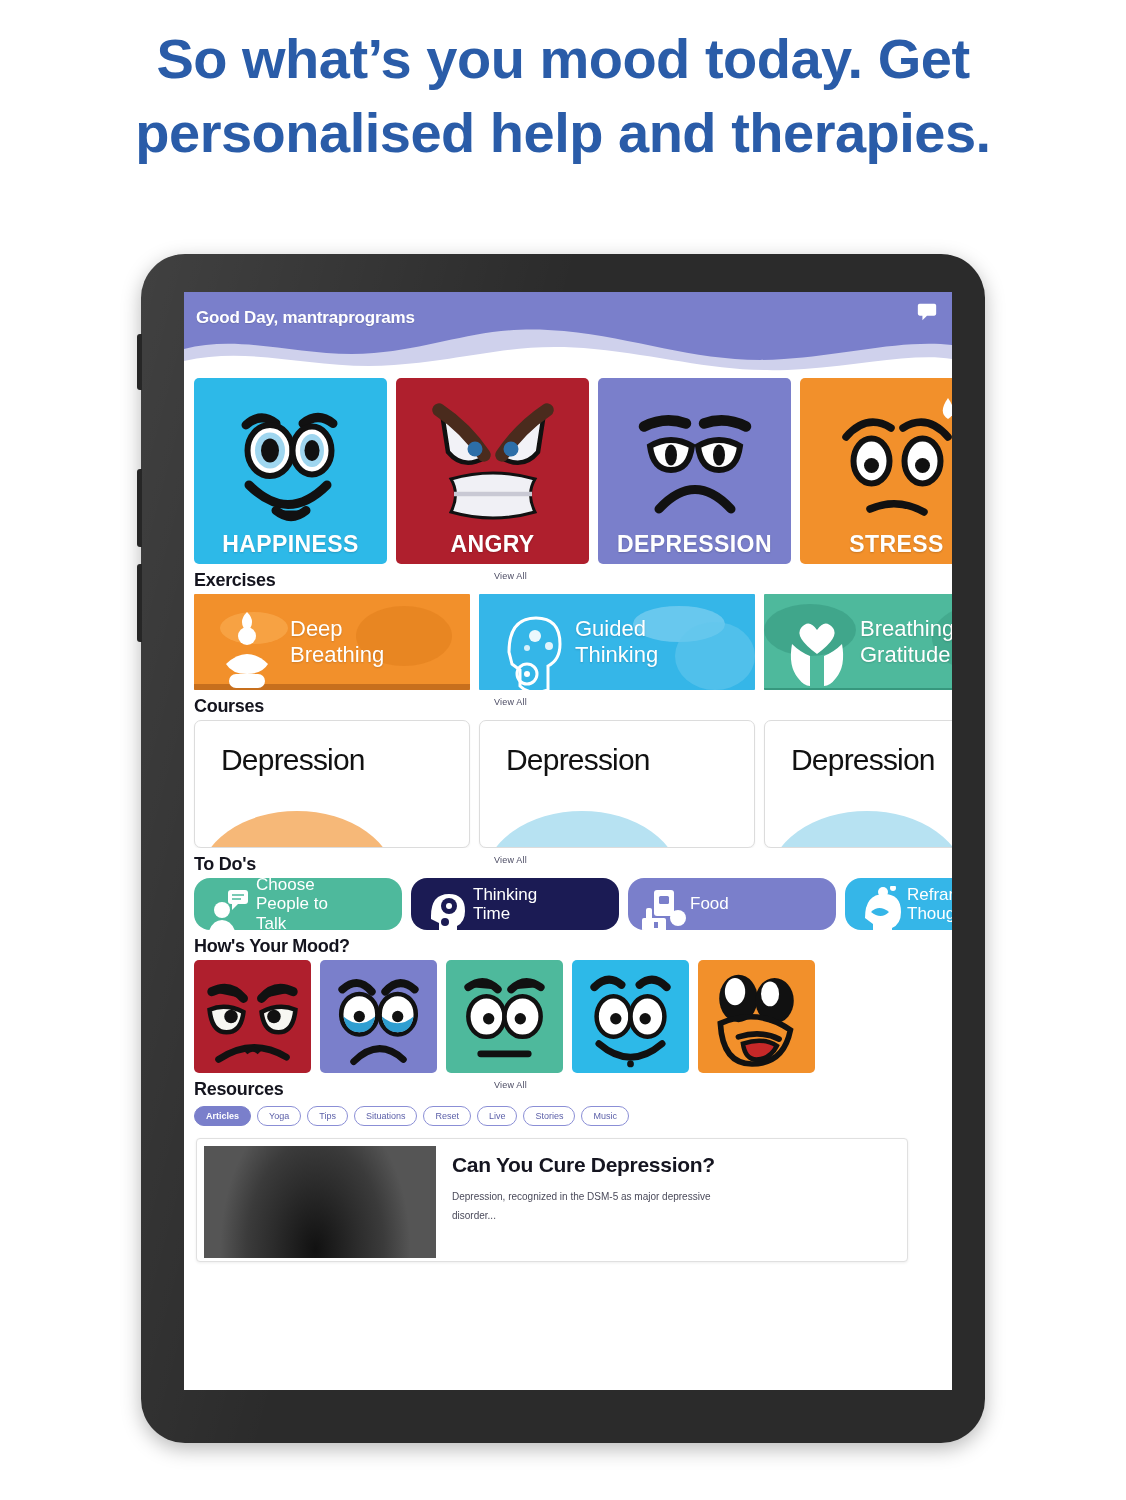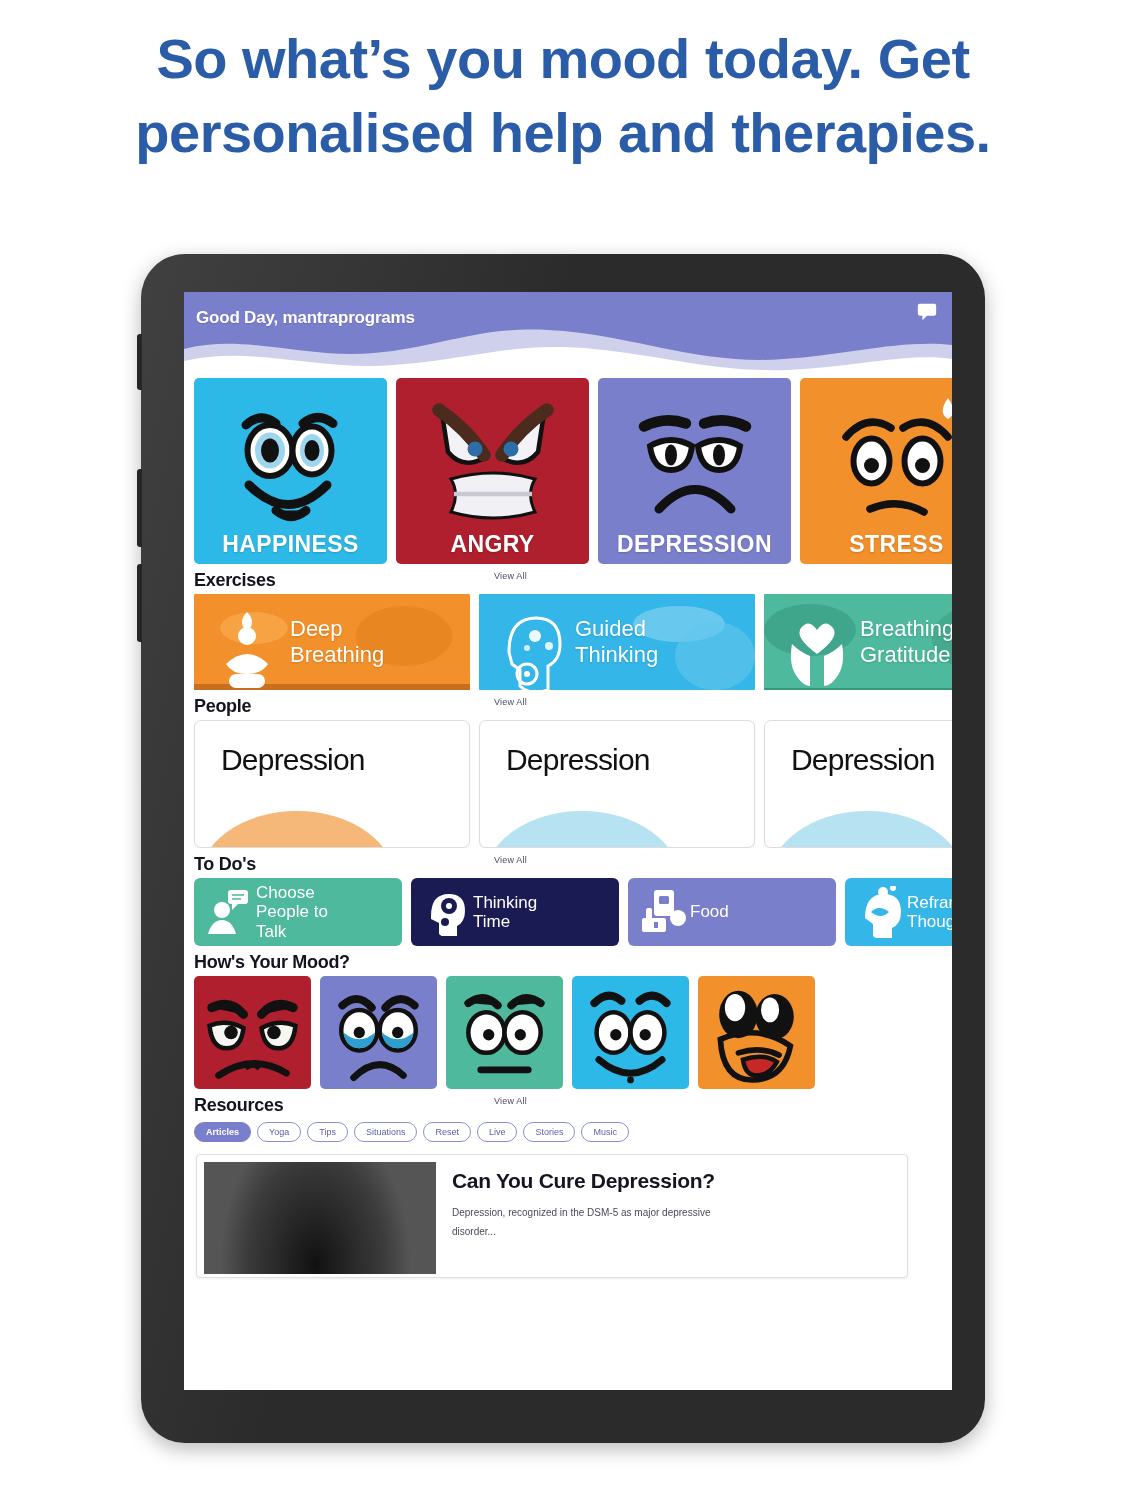--- a/index.html
+++ b/index.html
@@ -164,22 +164,22 @@
   }
   .course-arc {
     position: absolute; left: 4px; bottom: -34px;
     width: 196px; height: 70px;
     border-radius: 50% 50% 0 0 / 100% 100% 0 0;
   }
 
   
   .todo-card {
     position: relative;
-    width: 208px; height: 68px;
-    border-radius: 6px;
+    width: 208px; height: 52px;
+    border-radius: 16px;
     flex: 0 0 auto;
     overflow: hidden;
     display: flex; align-items: center;
   }
   .todo-card .t-label {
     color: #fff;
     font-size: 17px;
     line-height: 1.12;
     margin-left: 62px;
     font-weight: 400;
@@ -376,21 +376,21 @@
           <path d="M6 34 q-4 22 6 34 q6 8 12 8 l0 -30 q-10 -4 -18 -12 Z" fill="#fff"></path>
           <path d="M56 34 q4 22 -6 34 q-6 8 -12 8 l0 -30 q10 -4 18 -12 Z" fill="#fff"></path>
         </svg>
         <div class="ex-label">
           <span>Breathing</span><br><span>Gratitude</span>
         </div>
       </div>
     </div>
 
     <div class="sec-head">
-      <span class="sec-title">People</span>
+      <span class="sec-title">Courses</span>
       <span class="view-all">View All</span>
     </div>
     <div class="row">
       <div class="course-card">
         <div class="c-title">Depression</div>
         <div class="course-arc" style="background:#F6B878"></div>
       </div>
       <div class="course-card">
         <div class="c-title">Depression</div>
         <div class="course-arc" style="background:#B7E2F2"></div>

